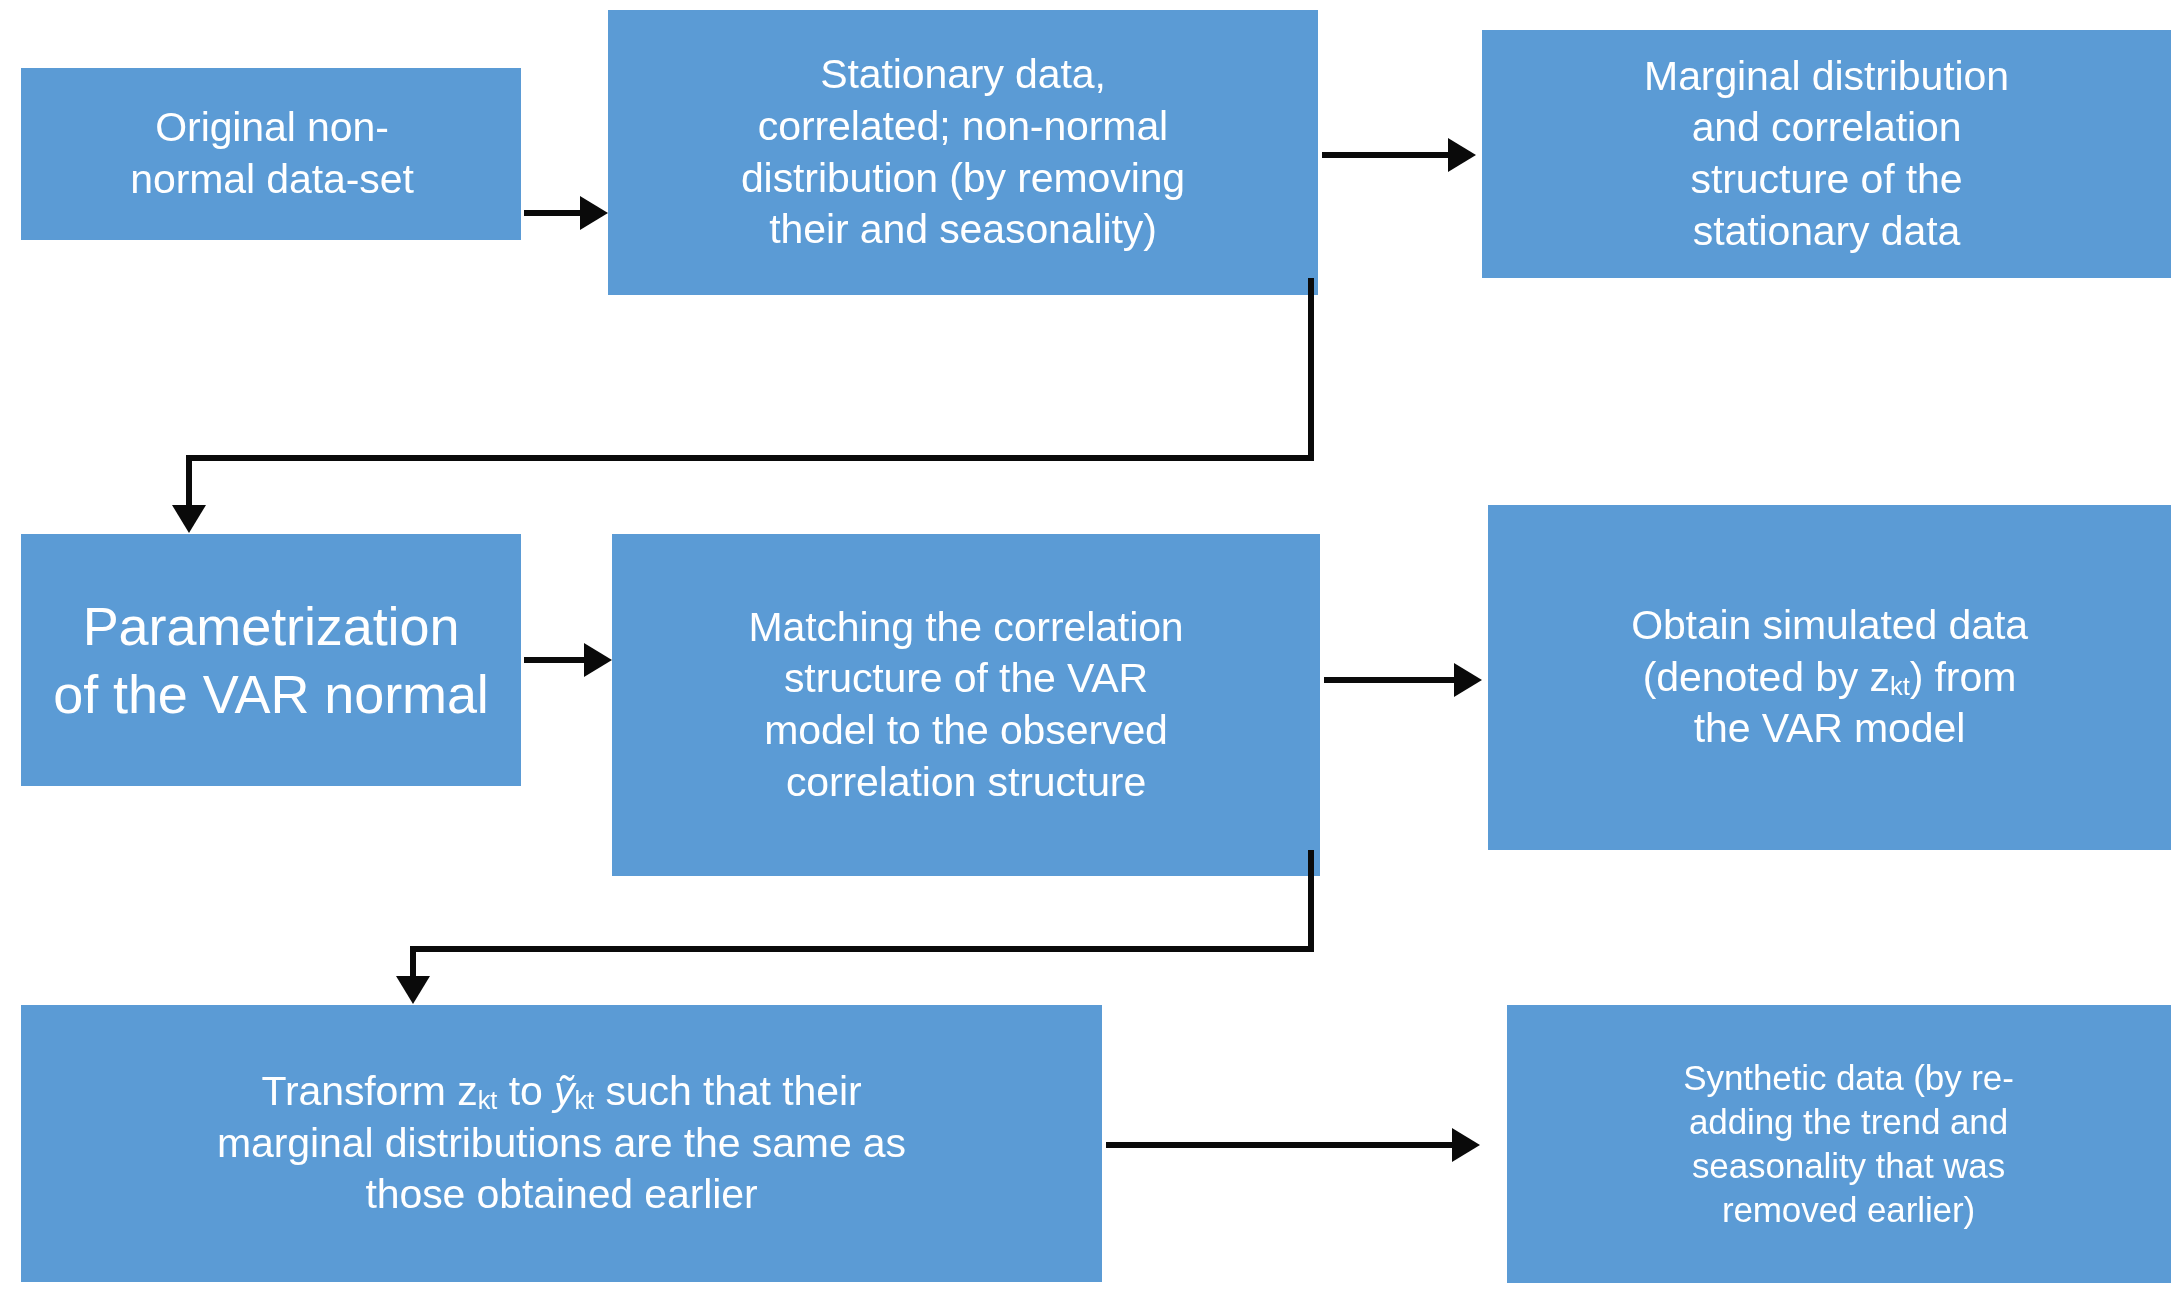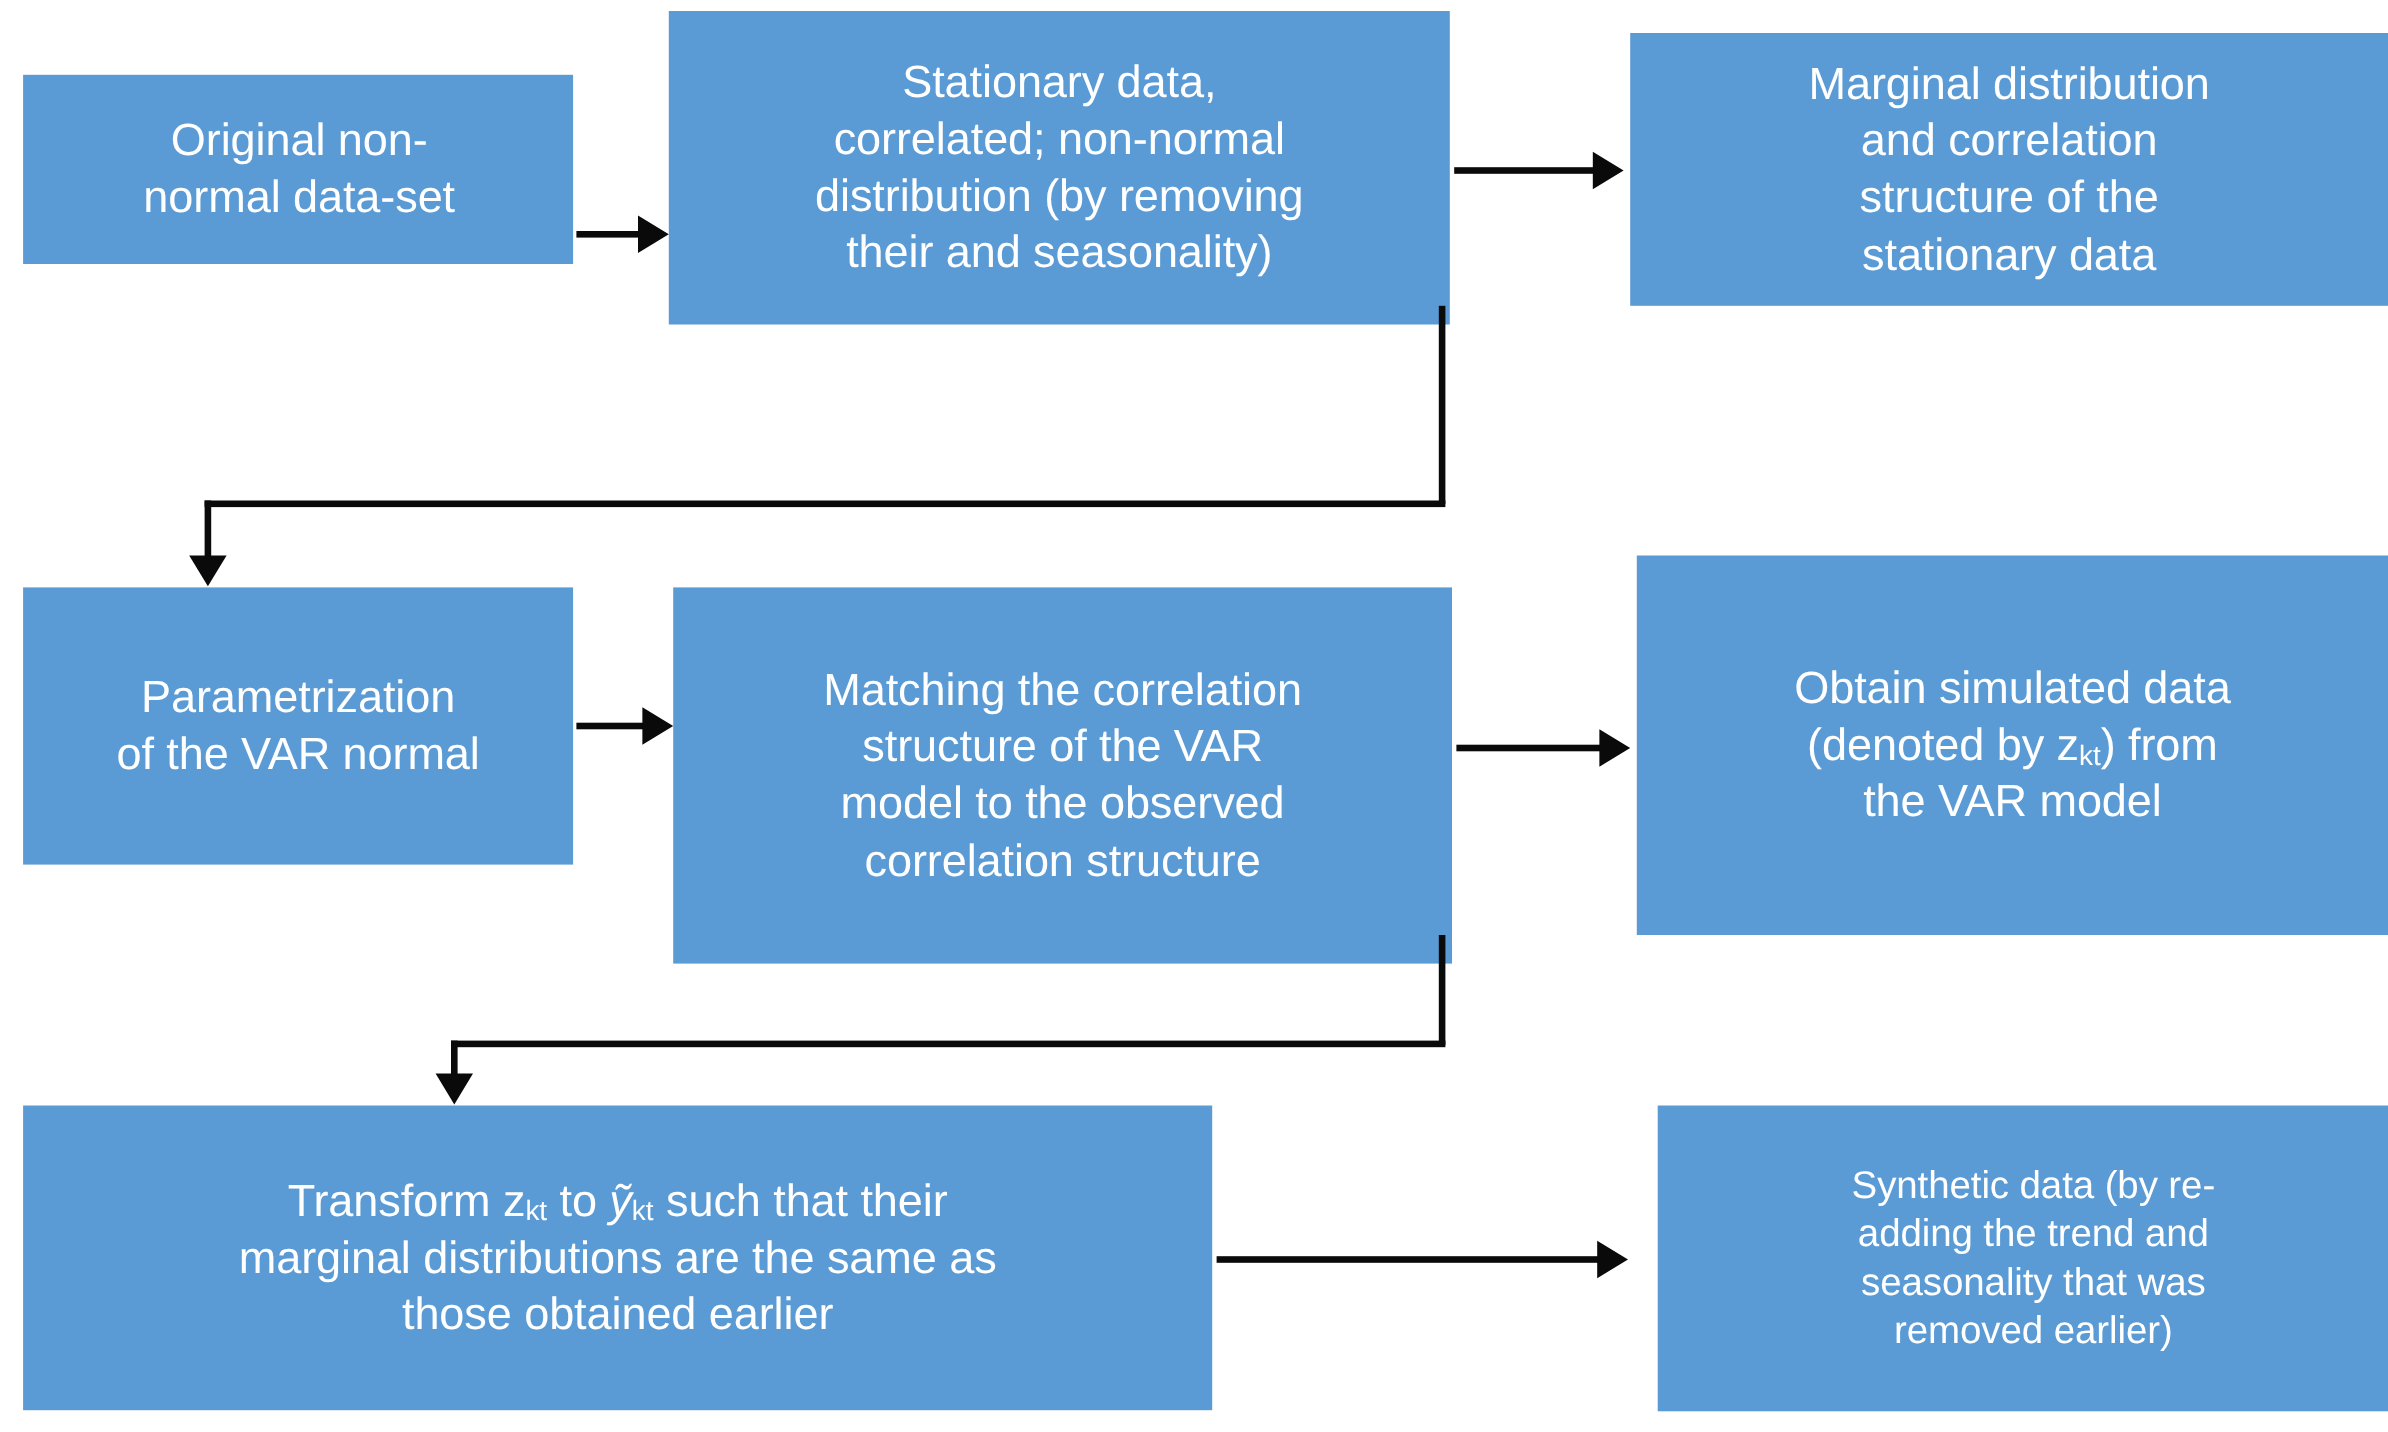--- a/index.html
+++ b/index.html
@@ -33,21 +33,21 @@
     letter-spacing: -0.1px;
   }
   .node .txt {
     width: 100%;
     display: block;
   }
   
   #node-1 { left: 21px;   top: 68px;   width: 500px;  height: 172px;  font-size: 41px; padding-left: 16px; }
   #node-2 { left: 608px;  top: 10px;   width: 710px;  height: 285px;  font-size: 41px; }
   #node-3 { left: 1482px; top: 30px;   width: 689px;  height: 248px;  font-size: 41px; }
-  #node-4 { left: 21px;   top: 534px;  width: 500px;  height: 252px;  font-size: 41px; }
+  #node-4 { left: 21px;   top: 534px;  width: 500px;  height: 252px;  font-size: 54px; }
   #node-5 { left: 612px;  top: 534px;  width: 708px;  height: 342px;  font-size: 41px; }
   #node-6 { left: 1488px; top: 505px;  width: 683px;  height: 345px;  font-size: 41px; }
   #node-7 { left: 21px;   top: 1005px; width: 1081px; height: 277px;  font-size: 41px; }
   #node-8 { left: 1507px; top: 1005px; width: 683px;  height: 278px;  font-size: 35px; }
 
   
   .sub {
     font-size: 0.62em;
     vertical-align: -0.16em;
     letter-spacing: 0;

